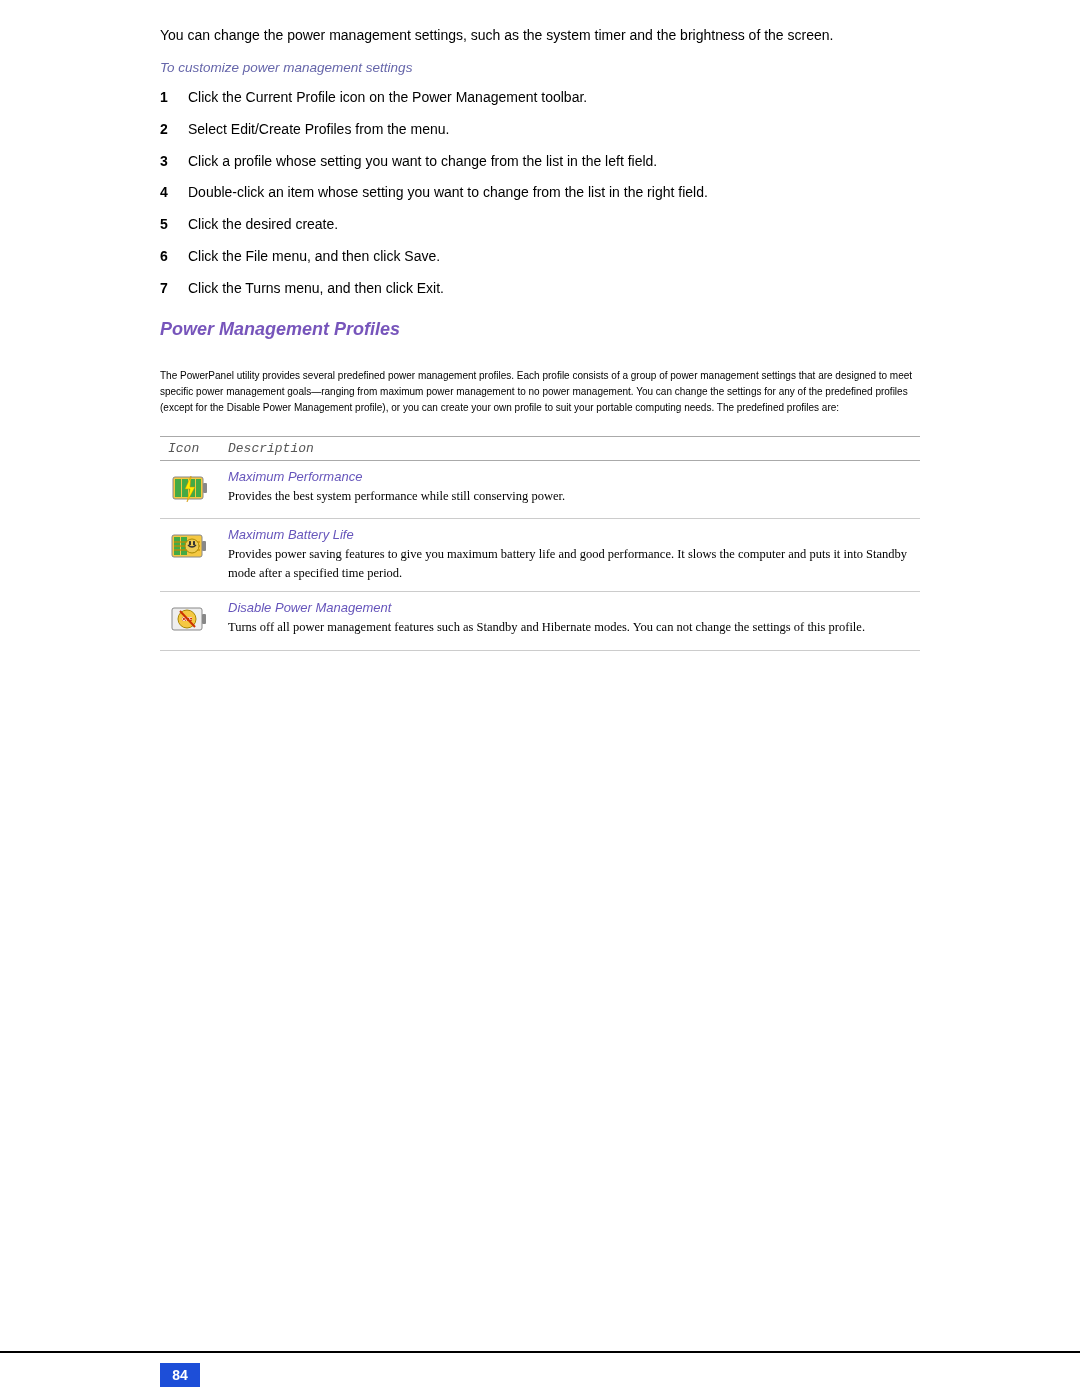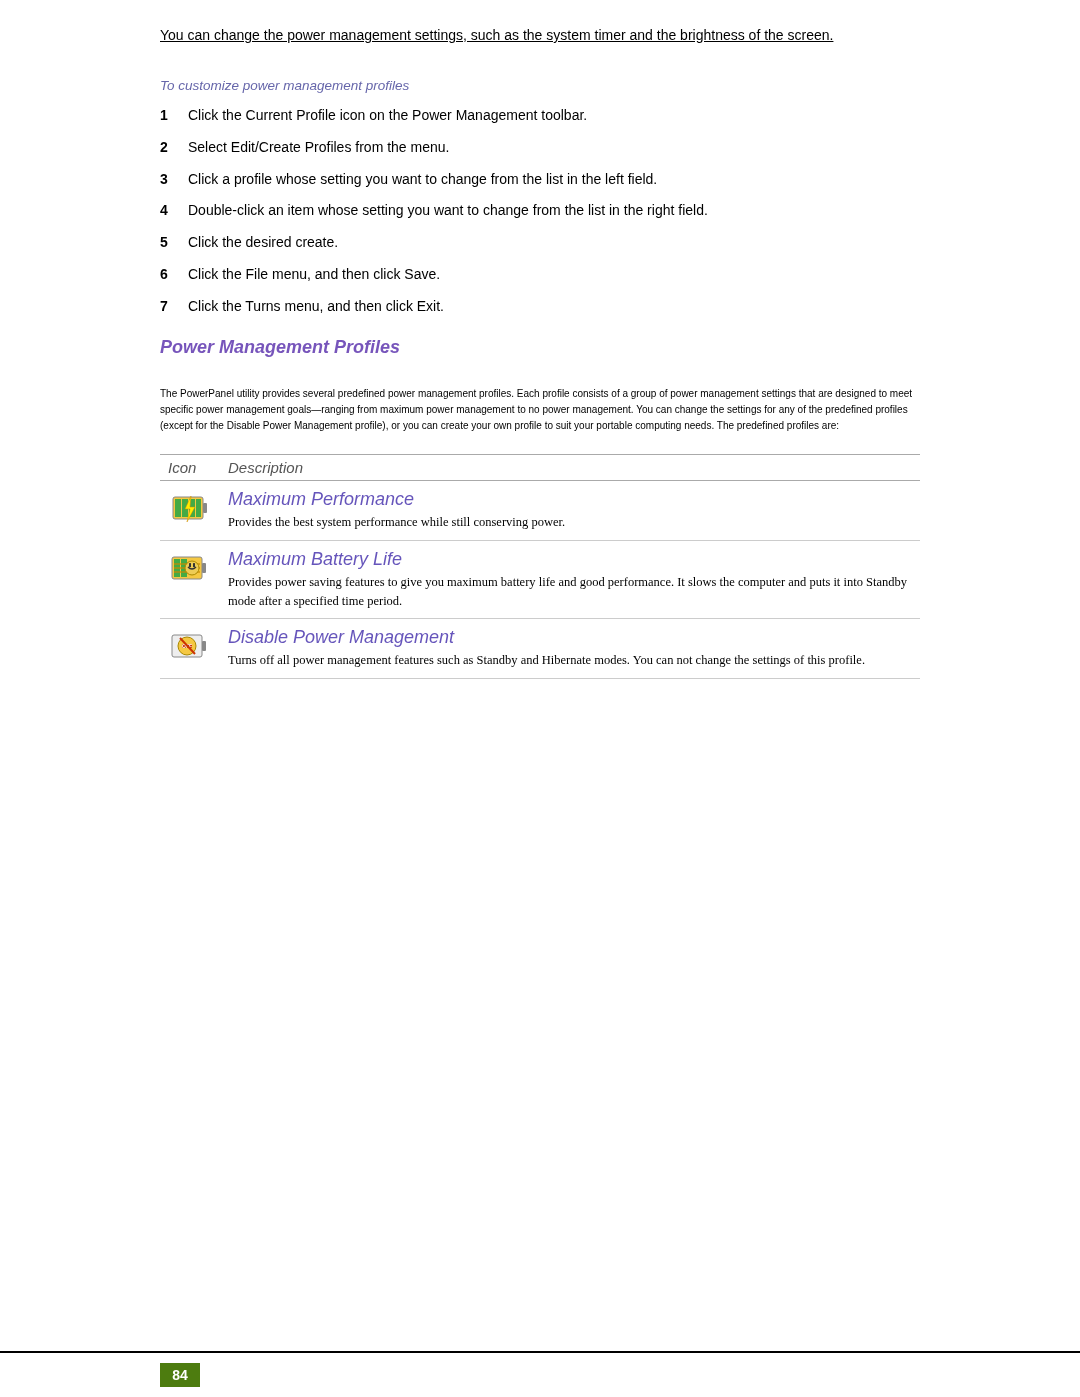--- a/index.html
+++ b/index.html
@@ -38,22 +38,21 @@
     
     .content-area {
       padding: 24px 160px 40px 160px;
       flex: 1;
     }
 
     .intro-paragraph {
       font-size: 14px;
       color: #000;
       line-height: 1.6;
-      margin-bottom: 32px;
-      text-decoration: underline;
+      margin-bottom: 14px;
     }
 
     .section-heading-italic {
       font-size: 13.5px;
       color: #6666aa;
       font-style: italic;
       font-weight: normal;
       margin-bottom: 12px;
     }
 
@@ -96,45 +95,46 @@
     }
 
     
     .profiles-table {
       width: 100%;
       border-collapse: collapse;
       margin-bottom: 30px;
     }
 
     .profiles-table th {
-      font-size: 15px;
+      font-size: 13px;
       font-style: italic;
       color: #555;
       font-weight: normal;
       text-align: left;
       border-top: 1px solid #aaa;
       border-bottom: 1px solid #aaa;
       padding: 4px 8px;
+      font-family: Liberation Mono, monospace;
     }
 
     .profiles-table td {
       padding: 8px 8px;
       vertical-align: top;
       border-bottom: 1px solid #ccc;
       font-size: 13px;
     }
 
     .profile-icon-cell {
       width: 60px;
       text-align: center;
       padding: 8px 4px;
     }
 
     .profile-name {
-      font-size: 18px;
+      font-size: 13px;
       color: #6655bb;
       font-style: italic;
       font-weight: normal;
       display: block;
       margin-bottom: 3px;
     }
 
     .profile-desc {
       font-size: 12.5px;
       color: #000;
@@ -153,40 +153,40 @@
 
     
     .page-footer {
       border-top: 2px solid #000;
       padding: 10px 160px;
       display: flex;
       align-items: center;
     }
 
     .page-number-box {
-      background: #4d7c0f;
+      background: #1d4ed8;
       color: #fff;
       font-weight: bold;
       font-size: 14px;
       padding: 4px 12px;
       min-width: 40px;
       text-align: center;
     }
   </style>
 </head>
 <body>
 
 <div class="page-container">
 
 
   <div class="content-area">
 
     <p class="intro-paragraph">You can change the power management settings, such as the system timer and the brightness of the screen.</p>
 
-    <p class="section-heading-italic">To customize power management profiles</p>
+    <p class="section-heading-italic">To customize power management settings</p>
 
     <ol class="numbered-list">
       <li>
         <span class="list-number">1</span>
         <span class="list-text">Click the Current Profile icon on the Power Management toolbar.</span>
       </li>
       <li>
         <span class="list-number">2</span>
         <span class="list-text">Select Edit/Create Profiles from the menu.</span>
       </li>

